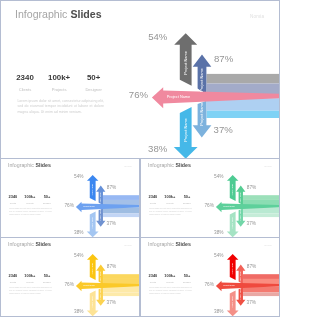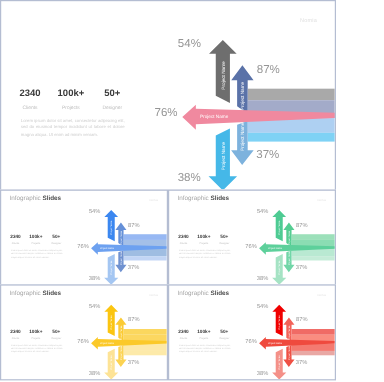--- a/index.html
+++ b/index.html
@@ -38,20 +38,24 @@
   .p38{left:147.1px;top:143.1px;}
 
   .diagram{position:absolute;left:0;top:0;display:block;}
 </style>
 </head>
 <body>
 
 <div class="page">
   <div class="slide hero">
   <div class="canvas">
+    <div class="h-title">
+      <span>Infographic</span>
+      <b>Slides</b>
+    </div>
     <div class="h-brand">Nomia</div>
 
     <div class="stat s0">
       <div class="num">2340</div>
       <div class="lab">Clients</div>
     </div>
     <div class="stat s1">
       <div class="num">100k+</div>
       <div class="lab">Projects</div>
     </div>

